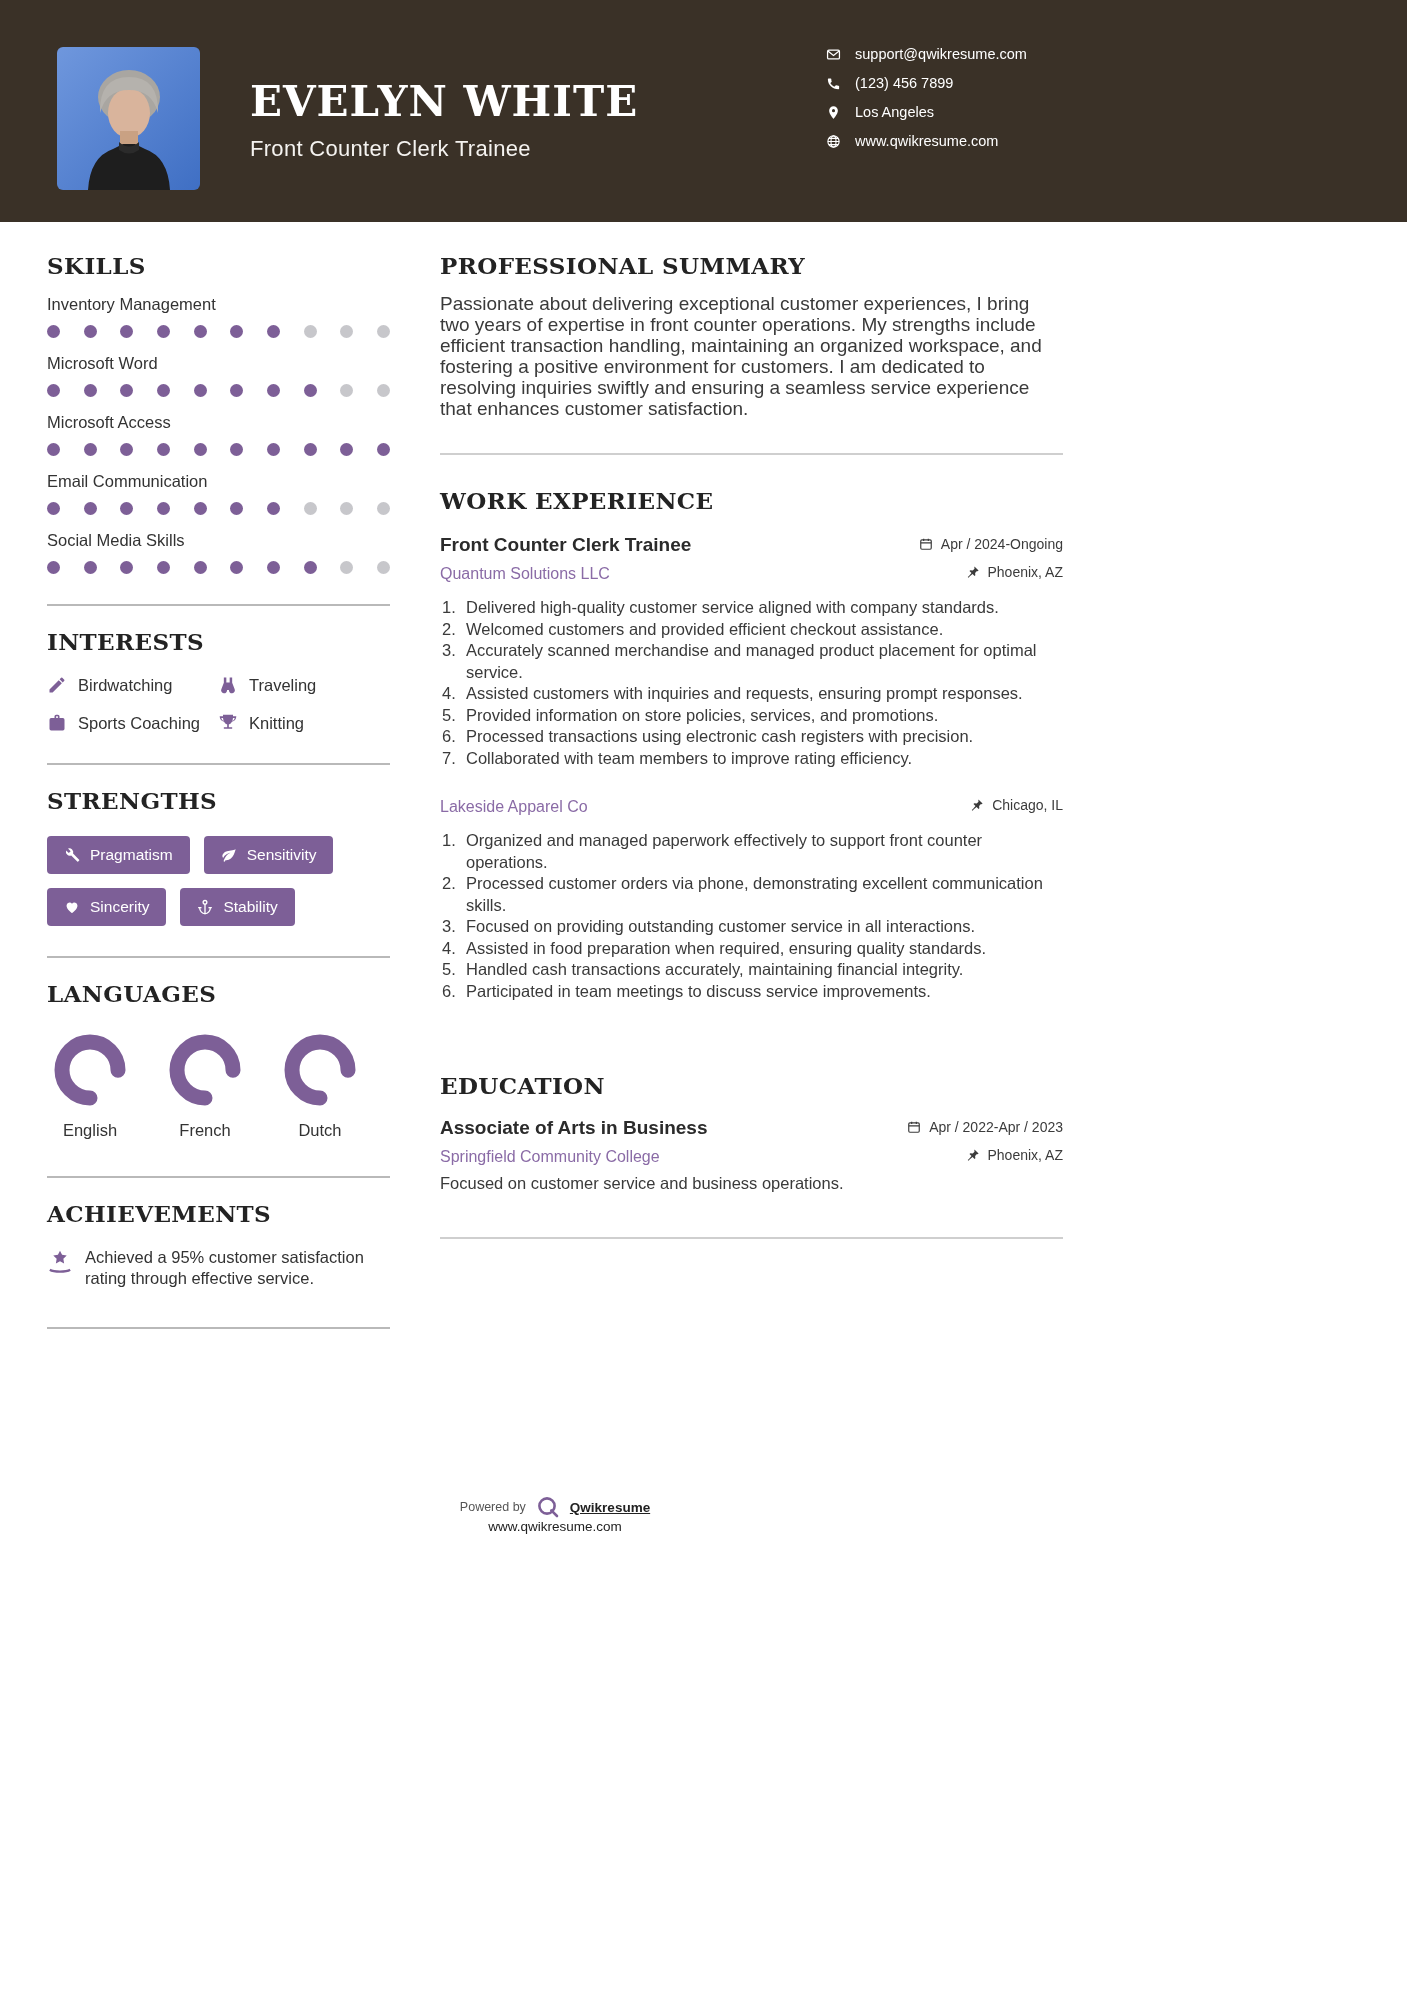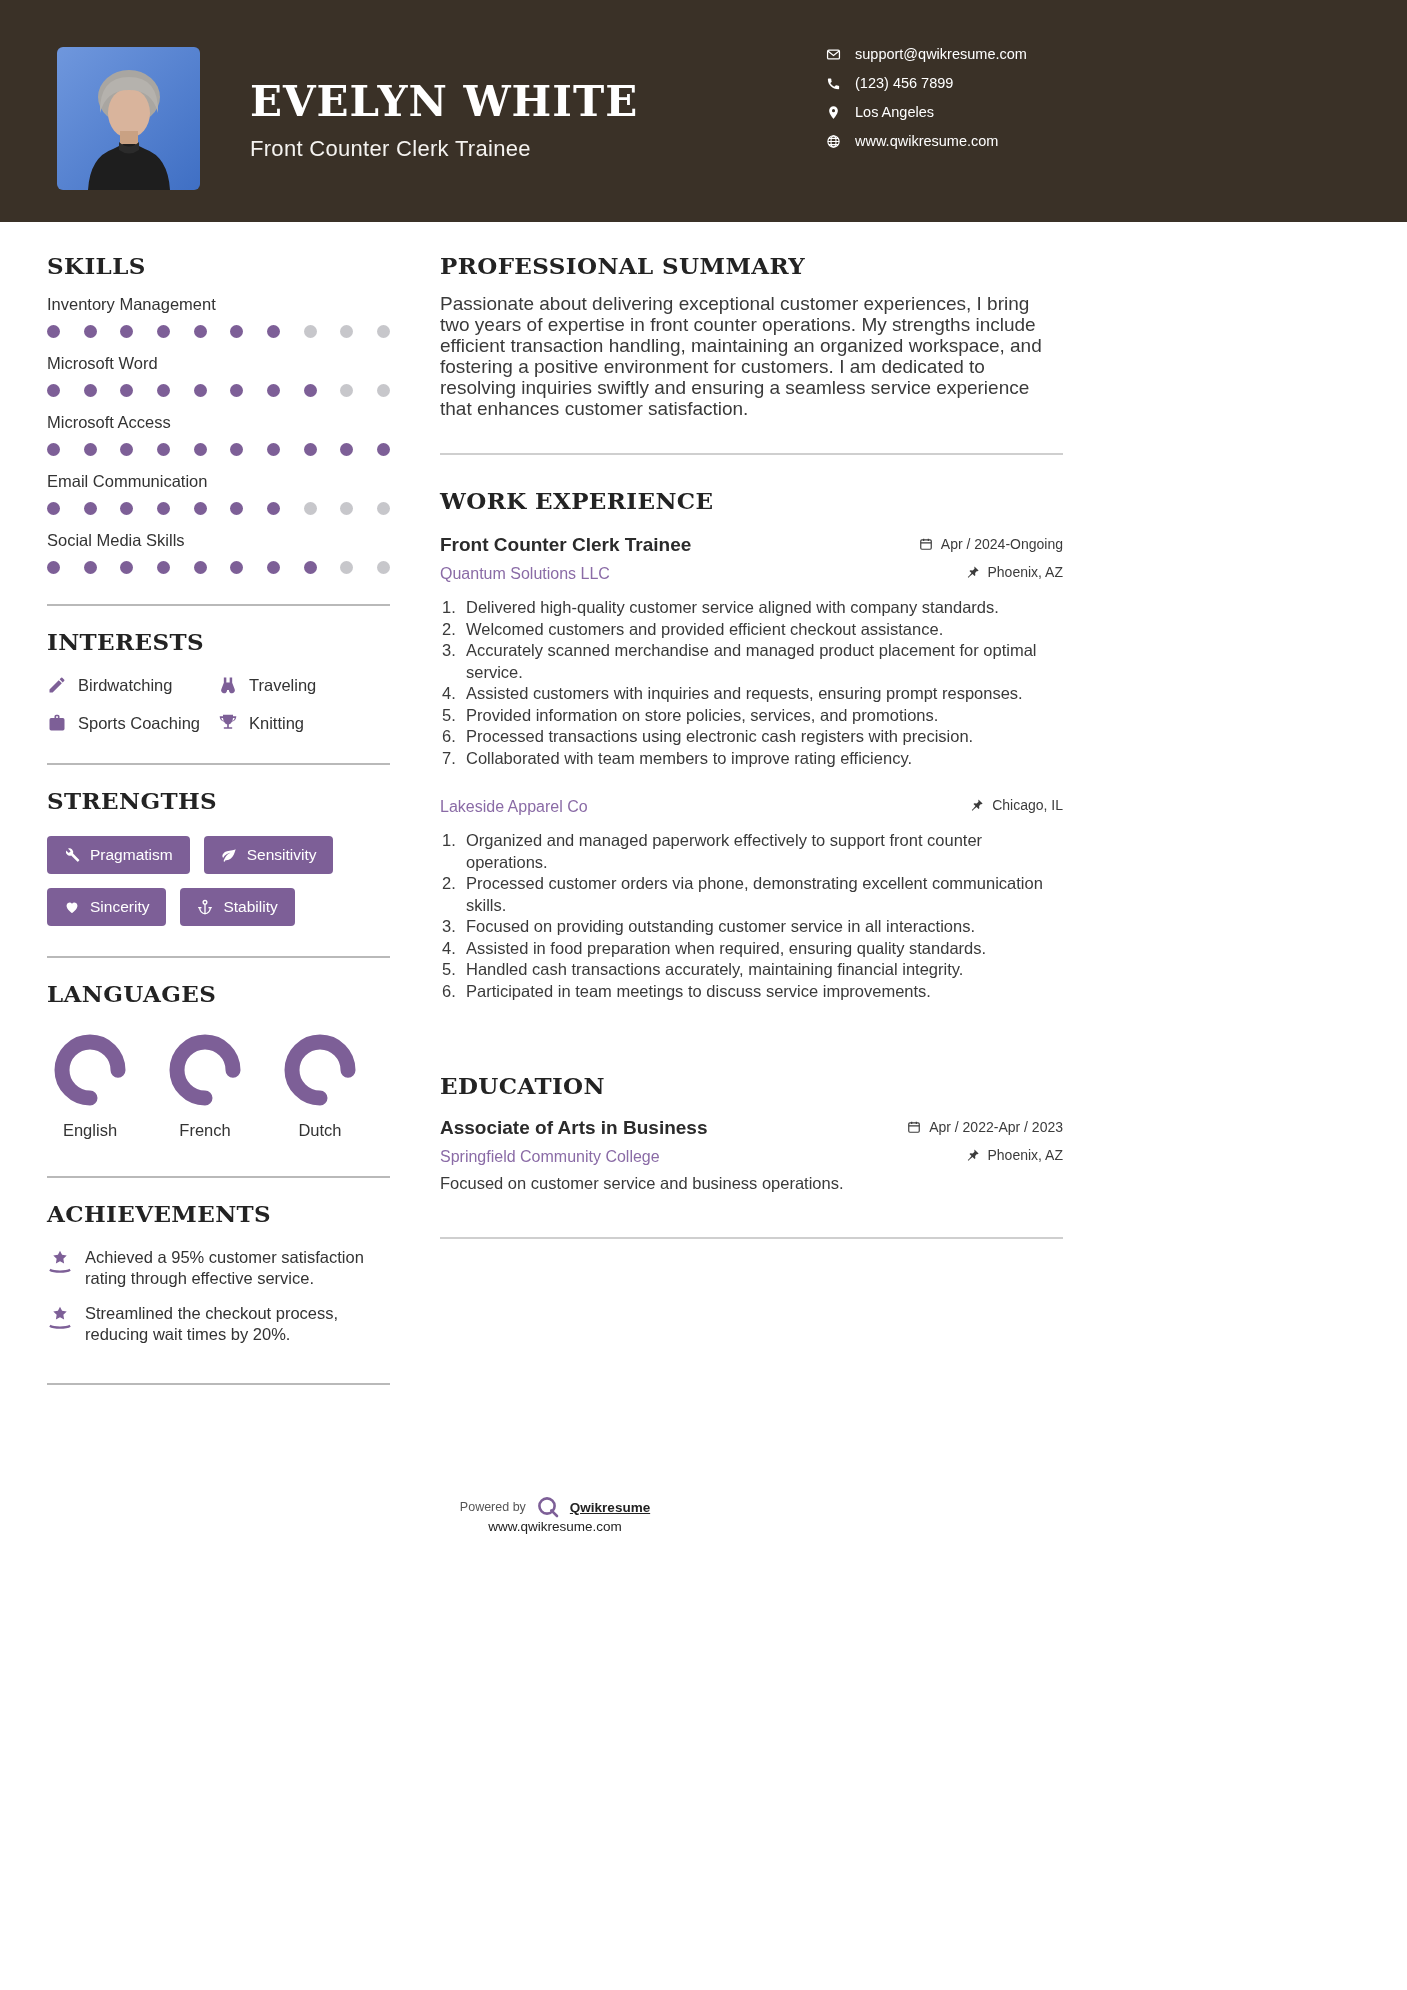--- a/index.html
+++ b/index.html
@@ -358,29 +358,20 @@
       <div class="achievements-list" id="achievements-list">
           <div class="ach">
             <span class="a-icon">
               <svg viewBox="0 0 24 24" fill="currentColor">
                 <path d="M12 1.5l1.9 3.9 4.3.6-3.1 3 .7 4.3-3.8-2-3.8 2 .7-4.3-3.1-3 4.3-.6z"></path>
                 <path d="M3.2 18.2c2.6 2.1 15 2.1 17.6 0l1.1 1.9c-3.2 2.5-16.6 2.5-19.8 0z"></path>
               </svg>
             </span>
             <div class="a-text">Achieved a 95% customer satisfaction rating through effective service.</div>
           </div>
-          <div class="ach">
-            <span class="a-icon">
-              <svg viewBox="0 0 24 24" fill="currentColor">
-                <path d="M12 1.5l1.9 3.9 4.3.6-3.1 3 .7 4.3-3.8-2-3.8 2 .7-4.3-3.1-3 4.3-.6z"></path>
-                <path d="M3.2 18.2c2.6 2.1 15 2.1 17.6 0l1.1 1.9c-3.2 2.5-16.6 2.5-19.8 0z"></path>
-              </svg>
-            </span>
-            <div class="a-text">Streamlined the checkout process, reducing wait times by 20%.</div>
-          </div>
         </div>
 
       <hr class="ldiv" style="margin-top:38px;margin-bottom:0;">
     </div>
 
     <div class="right">
 
       <div class="sec-title">PROFESSIONAL SUMMARY</div>
       <div class="summary-text">Passionate about delivering exceptional customer experiences, I bring two years of expertise in front counter operations. My strengths include efficient transaction handling, maintaining an organized workspace, and fostering a positive environment for customers. I am dedicated to resolving inquiries swiftly and ensuring a seamless service experience that enhances customer satisfaction.</div>
 

